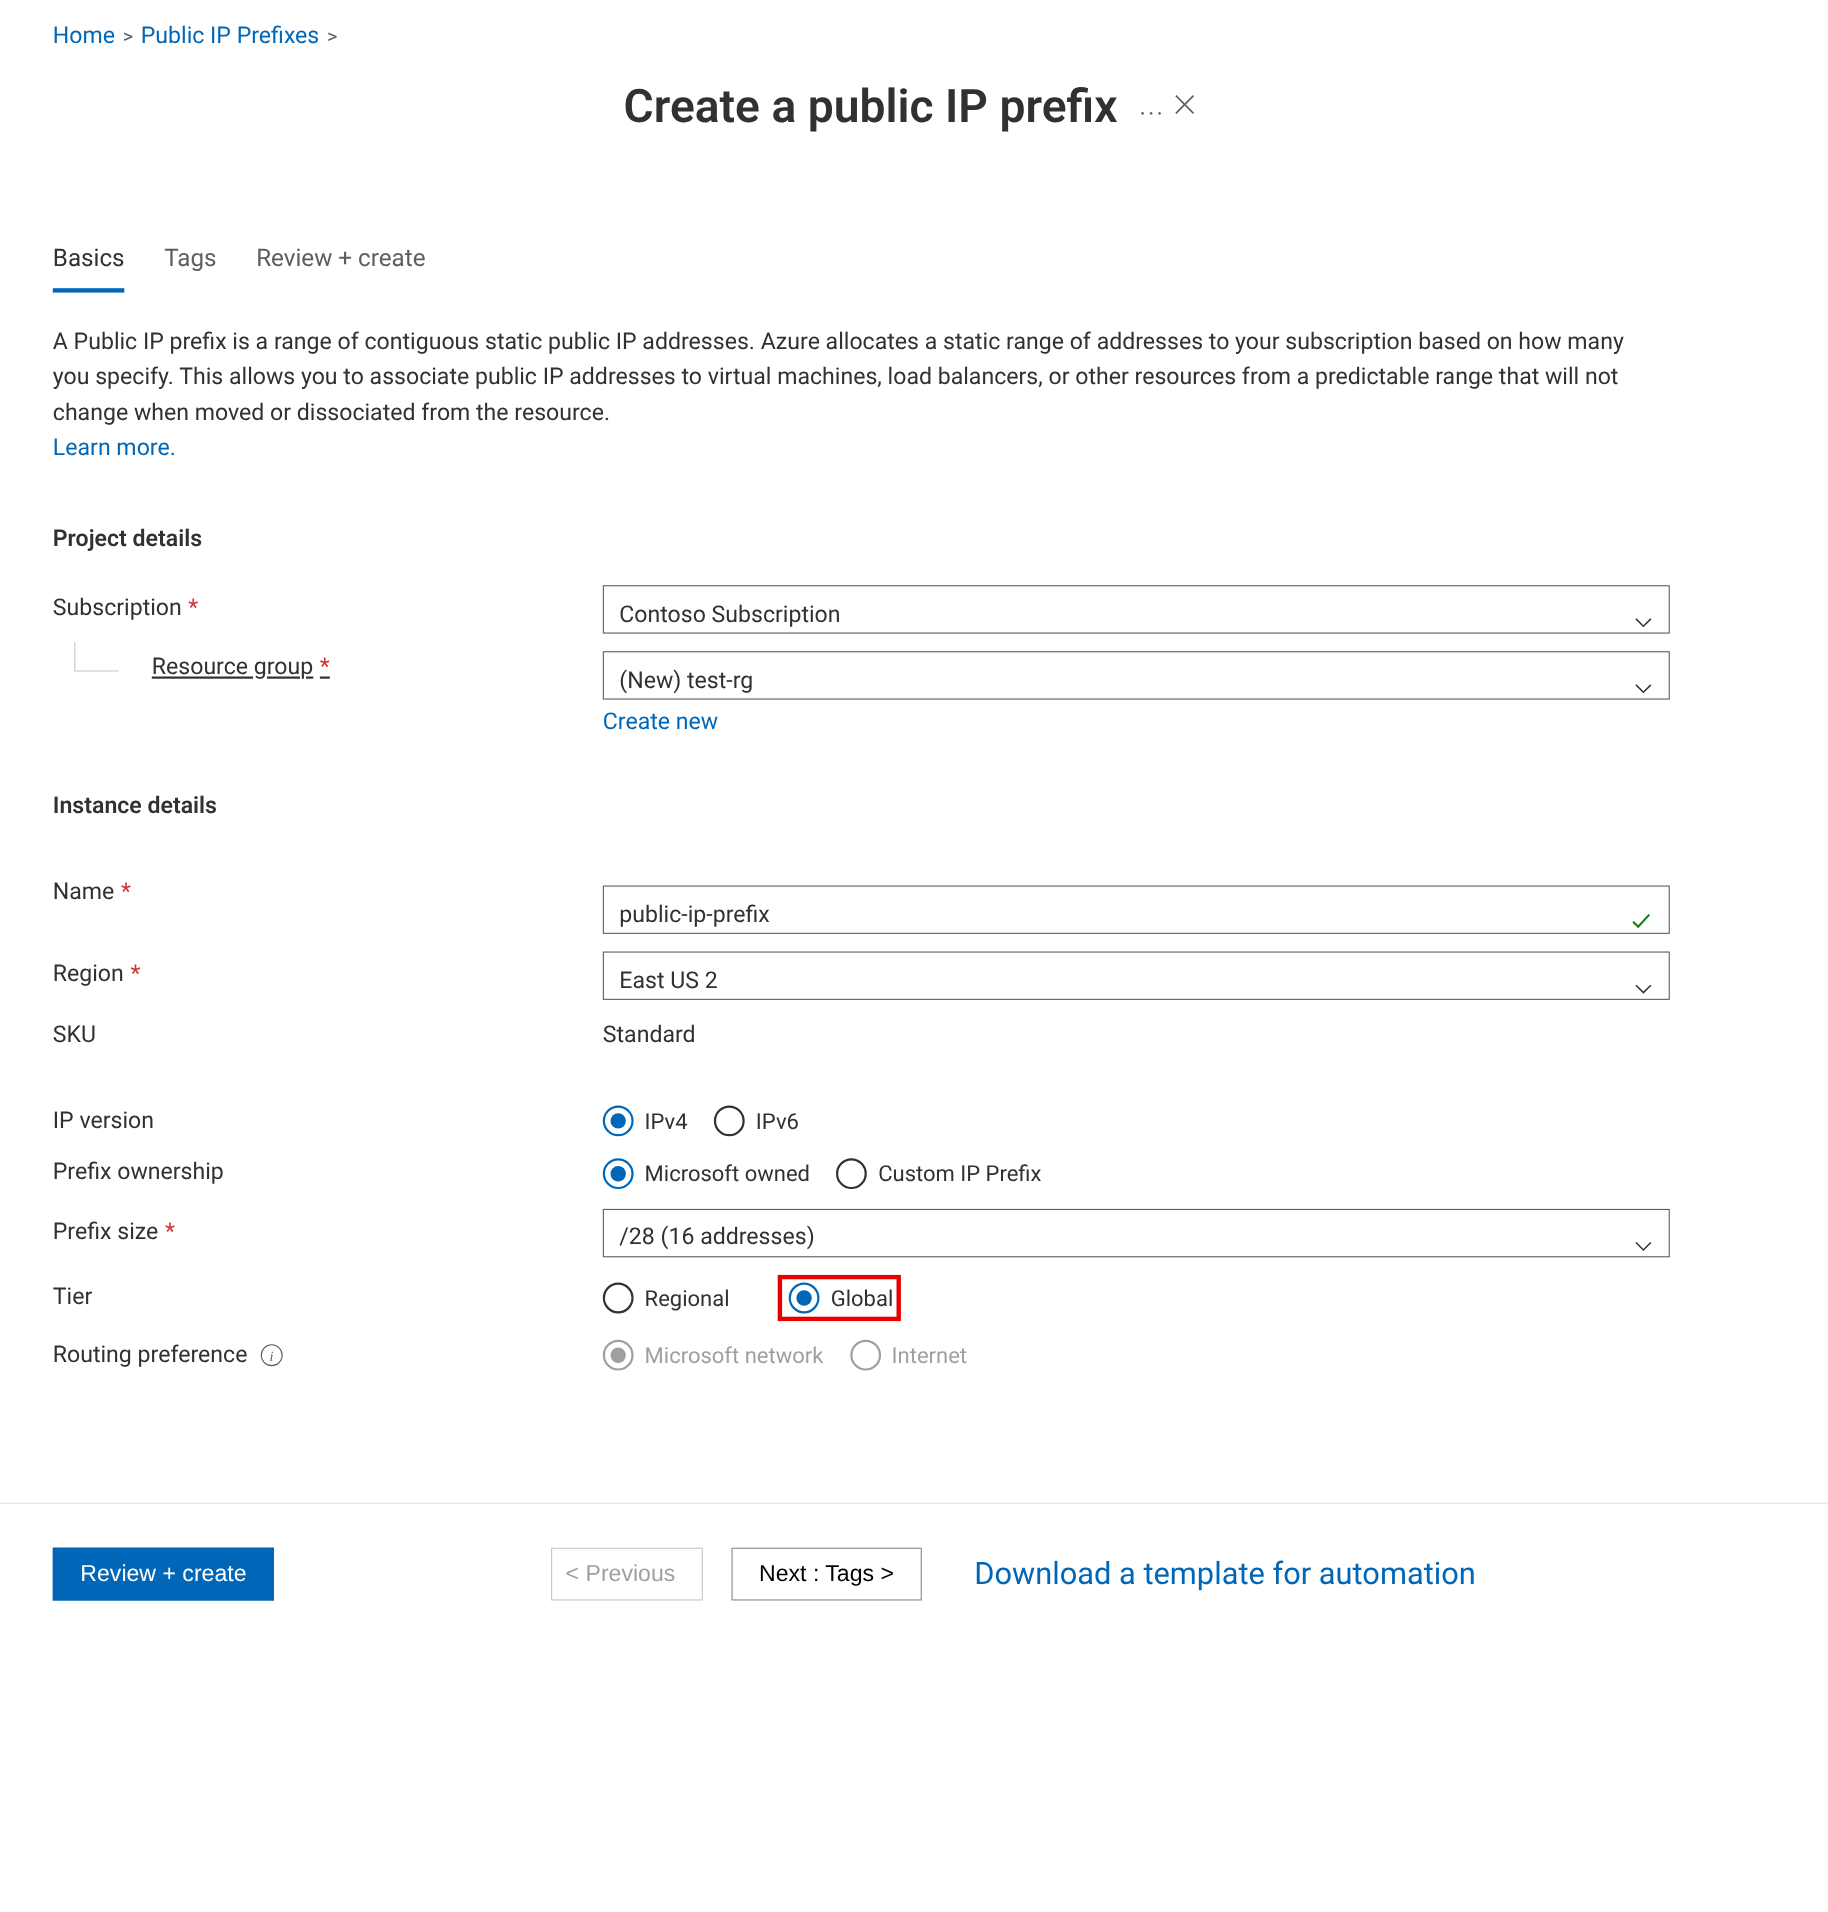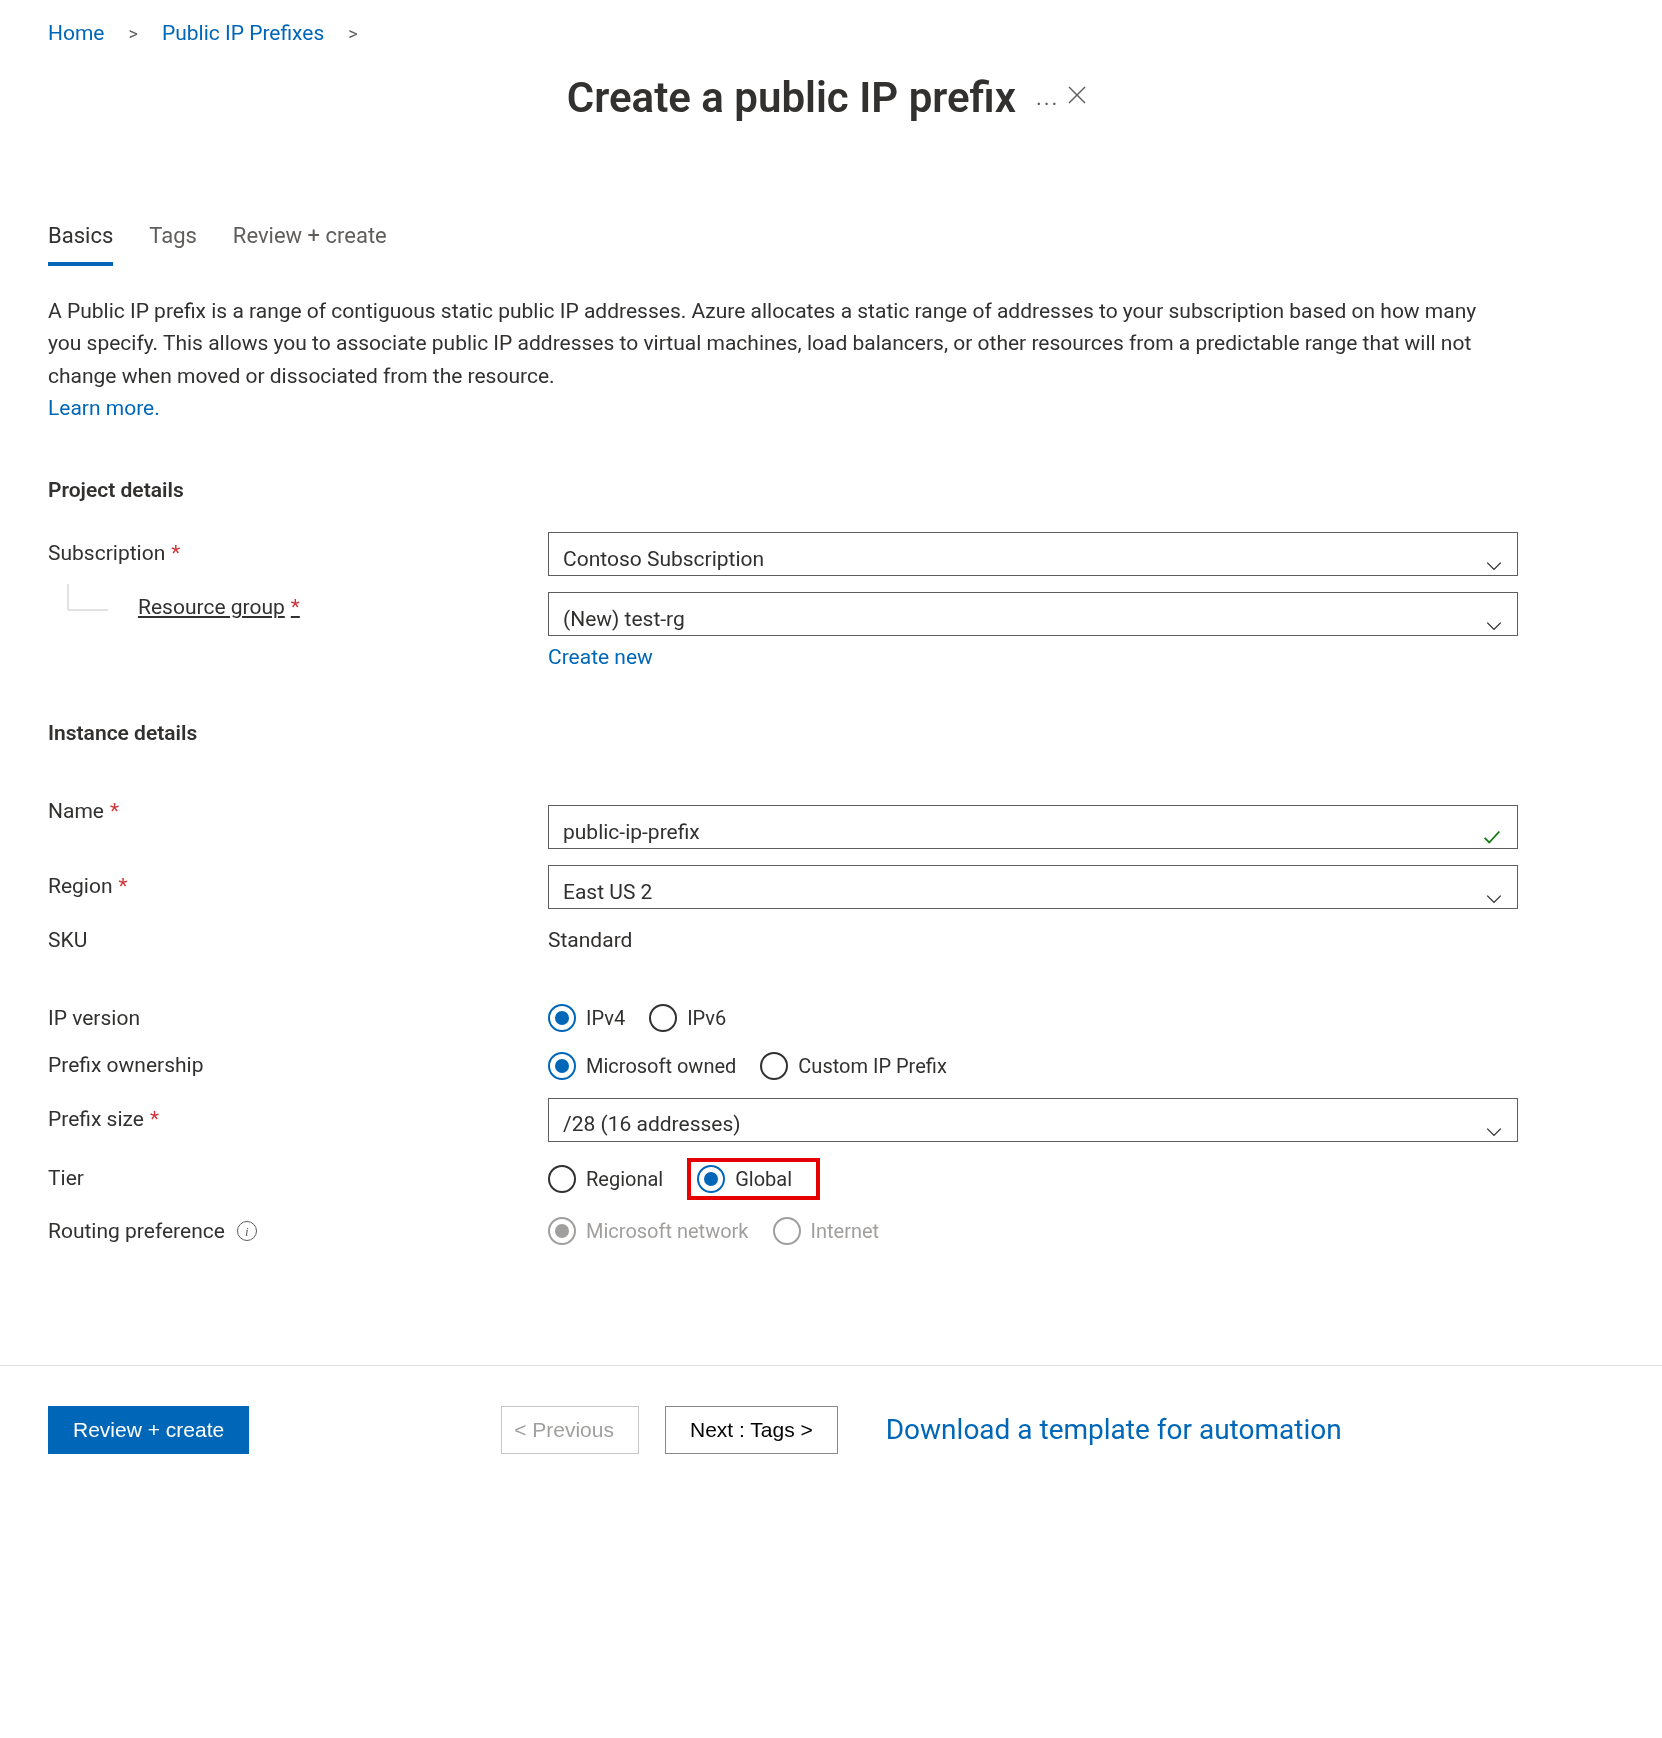--- a/index.html
+++ b/index.html
@@ -11,21 +11,21 @@
     font-size: 20px;
     line-height: 1.5;
   }
   .page {
     padding: 18px 48px 0 48px;
     max-width: 1662px;
   }
   .breadcrumb {
     display: flex;
     align-items: center;
-    gap: 24px;
+    gap: 7px;
     font-size: 21px;
     margin-bottom: 16px;
   }
   .breadcrumb a { color: #0067b8; text-decoration: none; }
   .breadcrumb .sep { color: #605e5c; font-size: 18px; }
   .title-row {
     display: flex;
     align-items: center;
     justify-content: center;
     margin-bottom: 90px;
@@ -136,24 +136,25 @@
   .radio.disabled.selected .radio-dot { background: #a19f9d; }
   .info-icon {
     width: 20px; height: 20px; border: 1px solid #605e5c; border-radius: 50%;
     display: inline-flex; align-items: center; justify-content: center;
     font-size: 13px; font-style: italic; font-family: Georgia, serif;
     color: #605e5c; margin-left: 6px;
   }
   .static-value { font-size: 21px; }
   .highlight-box {
     border: 4px solid #e60000;
-    padding: 2px 24px 2px 6px;
+    padding: 2px 3px 2px 6px;
     display: inline-flex;
     align-items: center;
     gap: 10px;
+    margin-left: 20px;
   }
   .footer {
     position: relative;
     border-top: 1px solid #e1dfdd;
     margin-top: 110px;
     padding: 40px 48px;
     display: flex;
     align-items: center;
     gap: 26px;
   }

